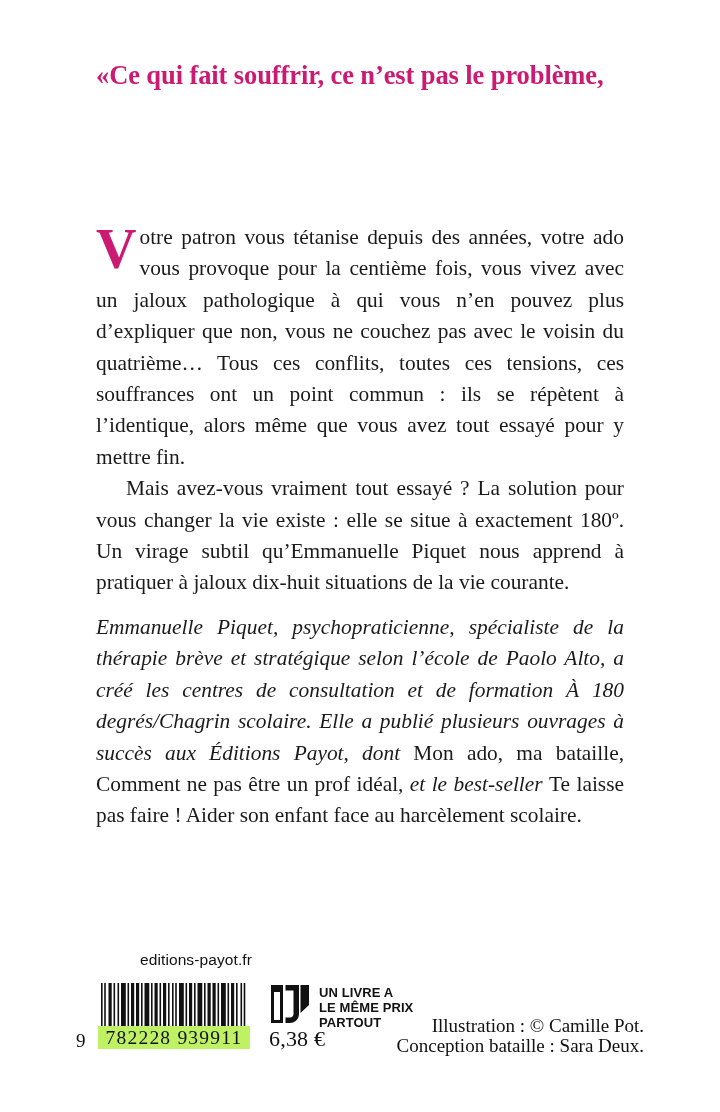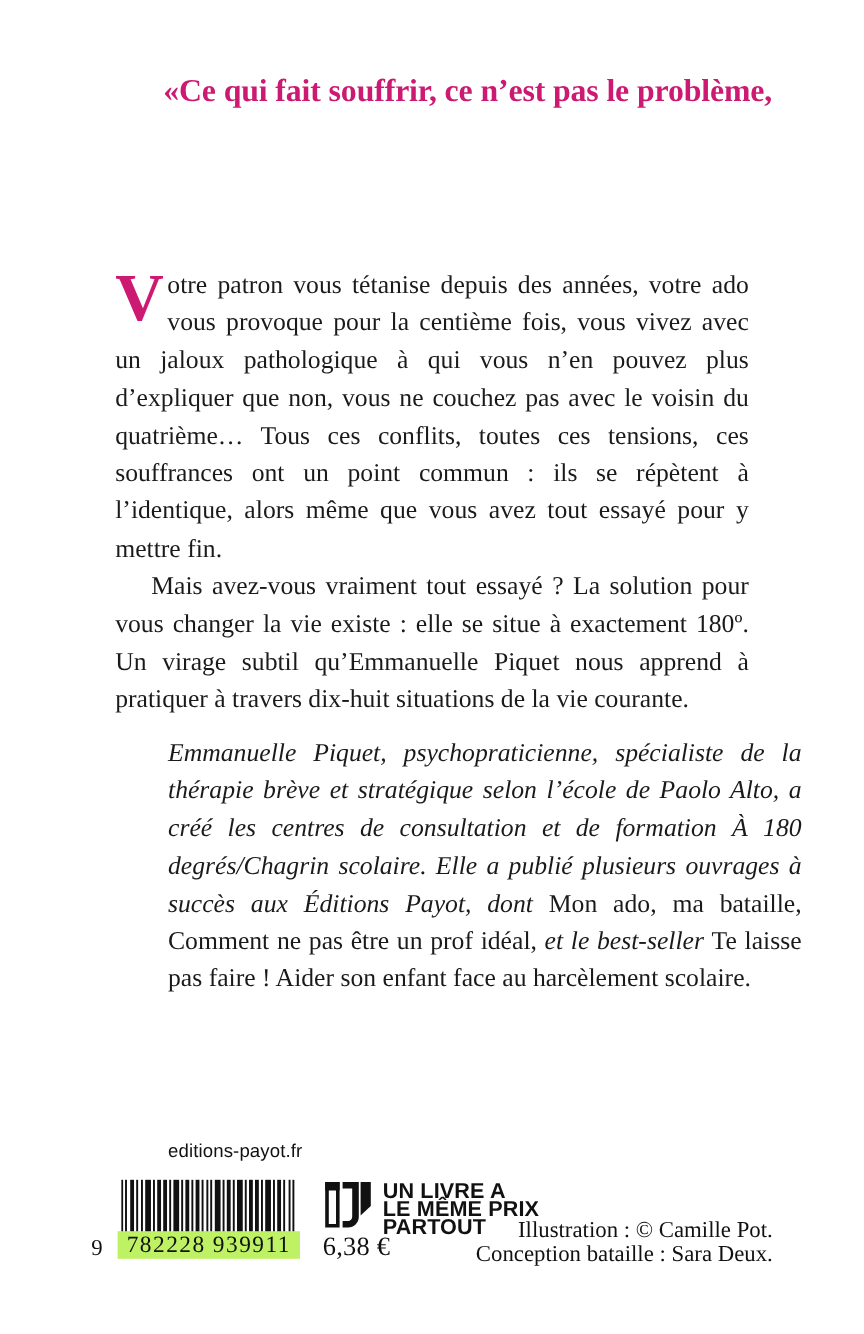--- a/index.html
+++ b/index.html
@@ -28,21 +28,20 @@
     position: absolute;
     left: 96px;
     top: 58px;
     width: 548px;
     color: #cc1a72;
     font-family: "Liberation Serif", "DejaVu Serif", serif;
     font-weight: 700;
     font-size: 26.5px;
     line-height: 1.33;
     letter-spacing: -0.1px;
-    margin-left: 40px;
   }
   .quote .qline { display: block; white-space: nowrap; }
 
   
   .body-copy {
     position: absolute;
     left: 96px;
     top: 222px;
     width: 528px;
     font-family: "Liberation Serif", "DejaVu Serif", serif;
@@ -69,21 +68,20 @@
   .bio {
     position: absolute;
     left: 96px;
     top: 612px;
     width: 528px;
     font-family: "Liberation Serif", "DejaVu Serif", serif;
     font-size: 21.4px;
     line-height: 31.4px;
     text-align: justify;
     color: #1a1a1a;
-    margin-left: 44px;
   }
   .bio p { margin: 0; }
   .bio i { font-style: italic; }
   .bio .rom { font-style: normal; }
 
   
   .site-url {
     position: absolute;
     left: 96px;
     top: 951px;
@@ -143,21 +141,21 @@
     top: 983px;
     width: 190px;
     display: flex;
     align-items: flex-start;
     gap: 8px;
   }
   .epl-mark { width: 42px; height: 42px; flex: none; }
   .epl-text {
     font-family: "Liberation Sans", "DejaVu Sans", sans-serif;
     font-weight: 700;
-    font-size: 18px;
+    font-size: 13px;
     line-height: 15.2px;
     color: #111111;
     letter-spacing: 0.1px;
     padding-top: 2px;
   }
   .epl-text span { display: block; white-space: nowrap; }
 
   .price {
     position: absolute;
     left: 269px;
@@ -184,21 +182,21 @@
 <body>
 
 <div class="page">
 
   <div class="quote">
     <span class="qline">«Ce qui fait souffrir, ce n’est pas le problème,</span>
   </div>
 
   <div class="body-copy">
     <p><span class="dropcap">V</span><span>otre patron vous tétanise depuis des années, votre ado vous provoque pour la centième fois, vous vivez avec un jaloux pathologique à qui vous n’en pouvez plus d’expliquer que non, vous ne couchez pas avec le voisin du quatrième… Tous ces conflits, toutes ces tensions, ces souffrances ont un point commun : ils se répètent à l’identique, alors même que vous avez tout essayé pour y mettre fin.</span></p>
-    <p class="indented">Mais avez-vous vraiment tout essayé ? La solution pour vous changer la vie existe : elle se situe à exactement 180º. Un virage subtil qu’Emmanuelle Piquet nous apprend à pratiquer à travers dix-huit situations de la vie courante.</p>
+    <p class="indented">Mais avez-vous vraiment tout essayé ? La solution pour vous changer la vie existe : elle se situe à exactement 180º. Un virage subtil qu’Emmanuelle Piquet nous apprend à pratiquer à jaloux dix-huit situations de la vie courante.</p>
   </div>
 
   <div class="bio">
     <p><i>Emmanuelle Piquet, psychopraticienne, spécialiste de la thérapie brève et stratégique selon l’école de Paolo Alto, a créé les centres de consultation et de formation À 180 degrés/Chagrin scolaire. Elle a publié plusieurs ouvrages à succès aux Éditions Payot, dont </i><span class="rom">Mon ado, ma bataille, Comment ne pas être un prof idéal,</span><i> et le best-seller </i><span class="rom">Te laisse pas faire ! Aider son enfant face au harcèlement scolaire.</span></p>
   </div>
 
   <div class="site-url">editions-payot.fr</div>
 
   <div class="barcode-block">
     <svg class="barcode-bars" viewBox="0 0 148 52" preserveAspectRatio="none">

